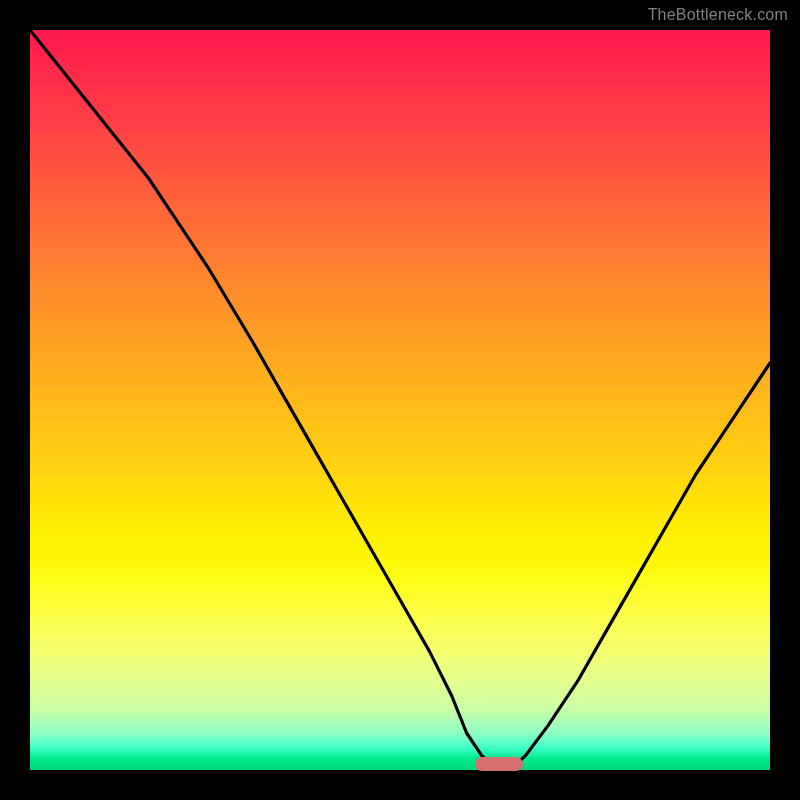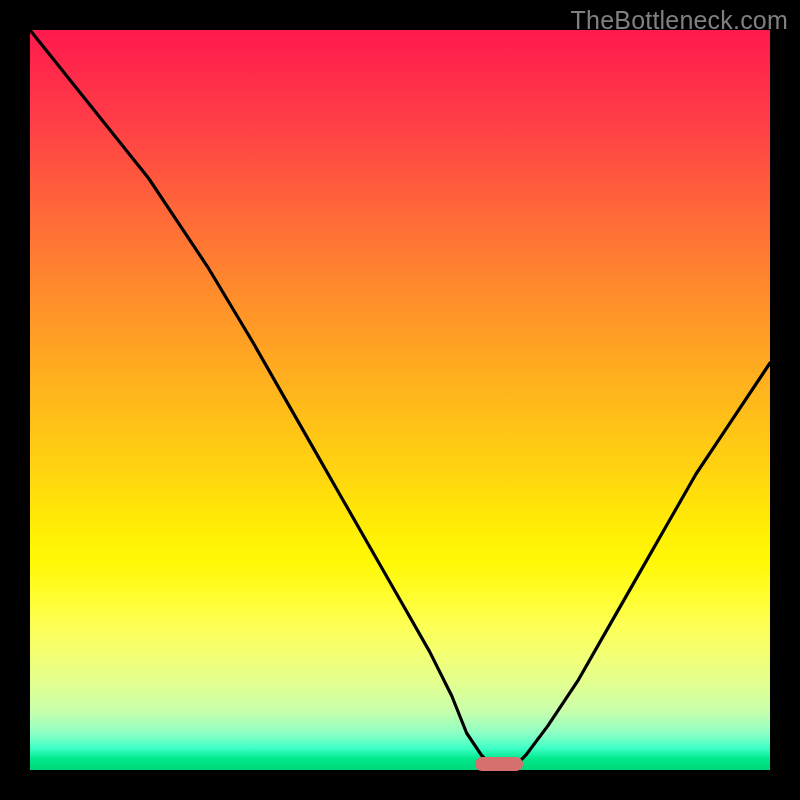--- a/index.html
+++ b/index.html
@@ -51,21 +51,21 @@
       #40ffc8 97%,
       #00e98c 98.5%,
       #00d878 100%
     );
   }
   .watermark {
     position: absolute;
     top: 6px;
     right: 12px;
     color: #808080;
-    font-size: 25px;
+    font-size: 16px;
     font-weight: 500;
     letter-spacing: 0.2px;
   }
   svg.overlay {
     position: absolute;
     left: 30px;
     top: 30px;
     width: 740px;
     height: 740px;
     overflow: visible;

